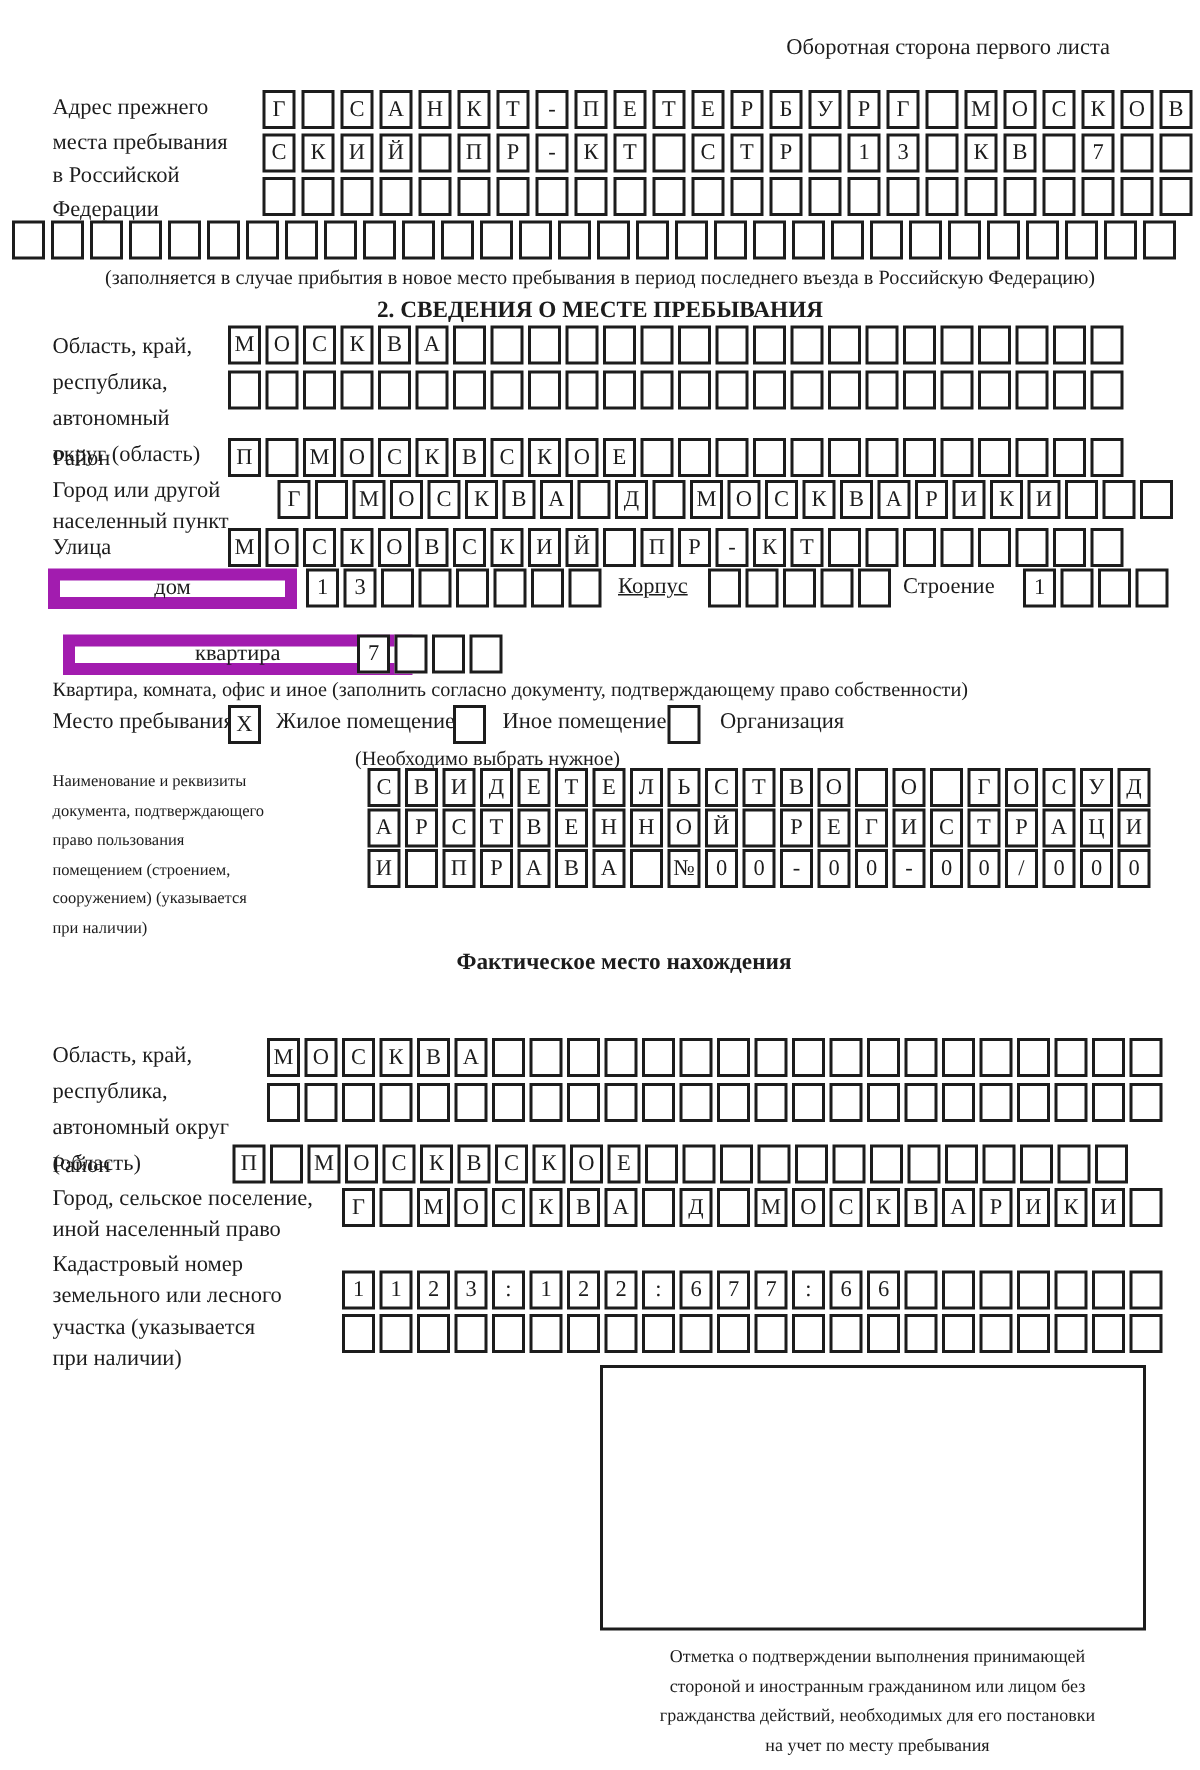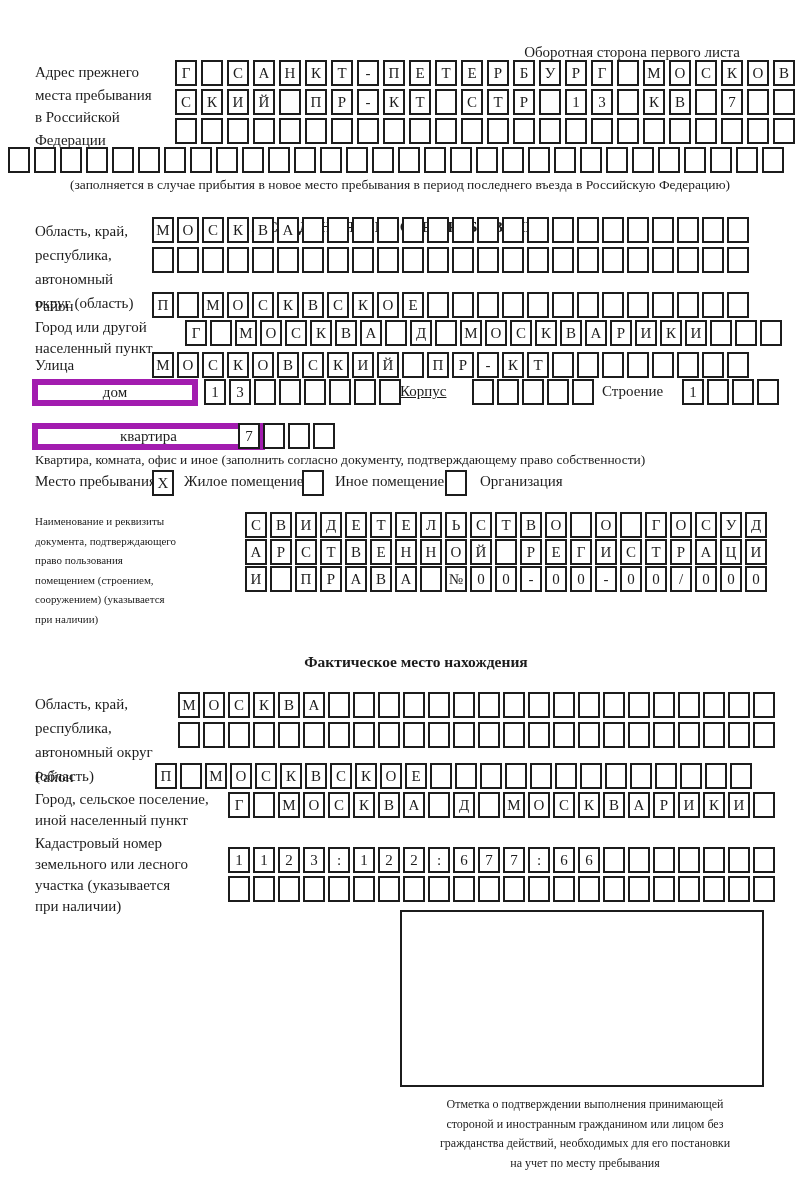--- a/index.html
+++ b/index.html
@@ -1,34 +1,34 @@
 <!DOCTYPE html>
 <html><head>
 <meta charset="utf-8">
 <style>
   html,body{margin:0;padding:0;background:#ffffff;}
   .page{
     position:relative;width:800px;height:1180px;background:#ffffff;
     font-family:"Liberation Serif","DejaVu Serif",serif;color:#1c1c1c;overflow:hidden;
   }
-  .abs{position:absolute;margin-top:20px;}
+  .abs{position:absolute;}
   .lbl{position:absolute;font-size:15px;line-height:22px;white-space:pre-line;}
   .note{position:absolute;font-size:13.5px;white-space:pre-line;}
   .ctr{text-align:center;}
   .bold{font-weight:bold;}
   .cells{position:absolute;display:flex;}
   .cell{
     flex:0 0 auto;width:22px;height:26px;border:2px solid #1c1c1c;box-sizing:border-box;
     display:flex;align-items:center;justify-content:center;
     font-size:15px;line-height:1;background:#fff;
   }
   .g4 .cell{margin-right:4px;}
   .g3 .cell{margin-right:3px;}
   .fieldbox{
-    position:absolute;border:6px solid #a21caf;box-sizing:border-box;background:#fff;
+    position:absolute;border:8px solid #a21caf;box-sizing:border-box;background:#fff;
     display:flex;align-items:center;justify-content:center;font-size:15px;
   }
   .checkbox{
     position:absolute;width:22px;height:26px;border:2px solid #1c1c1c;box-sizing:border-box;
     display:flex;align-items:center;justify-content:center;font-size:15px;background:#fff;
   }
   .inline-lbl{position:absolute;font-size:15px;}
   .bigbox{position:absolute;border:2px solid #1c1c1c;box-sizing:border-box;background:#fff;}
 </style>
 </head>
@@ -302,52 +302,53 @@
   <div class="cells g3" style="left:204px;top:379px;">
       <span class="cell">1</span>
       <span class="cell">3</span>
       <span class="cell"></span>
       <span class="cell"></span>
       <span class="cell"></span>
       <span class="cell"></span>
       <span class="cell"></span>
       <span class="cell"></span>
     </div>
-  <div class="inline-lbl" style="left:400px;top:383px;text-decoration:underline;">Корпус</div>
+  <div class="inline-lbl" style="left:412px;top:383px;text-decoration:underline;">Корпус</div>
   <div class="cells g3" style="left:472px;top:379px;">
       <span class="cell"></span>
       <span class="cell"></span>
       <span class="cell"></span>
       <span class="cell"></span>
       <span class="cell"></span>
     </div>
   <div class="inline-lbl" style="left:602px;top:383px;">Строение</div>
   <div class="cells g3" style="left:682px;top:379px;">
       <span class="cell">1</span>
       <span class="cell"></span>
       <span class="cell"></span>
       <span class="cell"></span>
     </div>
 
-  <div class="fieldbox" style="left:32px;top:423px;width:233px;height:27px;">квартира</div>
+  <div class="fieldbox" style="left:42px;top:423px;width:233px;height:27px;">квартира</div>
   <div class="cells g3" style="left:238px;top:423px;">
       <span class="cell">7</span>
       <span class="cell"></span>
       <span class="cell"></span>
       <span class="cell"></span>
     </div>
   <div class="note" style="left:35px;top:452px;">Квартира, комната, офис и иное (заполнить согласно документу, подтверждающему право собственности)</div>
 
   <div class="inline-lbl" style="left:35px;top:473px;">Место пребывания:</div>
   <div class="checkbox" style="left:152px;top:470px;">X</div>
   <div class="inline-lbl" style="left:184px;top:473px;">Жилое помещение</div>
   <div class="checkbox" style="left:302px;top:470px;"></div>
   <div class="inline-lbl" style="left:335px;top:473px;">Иное помещение</div>
   <div class="checkbox" style="left:445px;top:470px;"></div>
   <div class="inline-lbl" style="left:480px;top:473px;">Организация</div>
+  <div class="note ctr" style="left:100px;top:498px;width:450px;">(Необходимо выбрать нужное)</div>
 
   <div class="lbl" style="left:35px;top:512px;font-size:11px;line-height:19.5px;">Наименование и реквизиты
 документа, подтверждающего
 право пользования
 помещением (строением,
 сооружением) (указывается
 при наличии)</div>
   <div class="cells g3" style="left:245px;top:512px;">
       <span class="cell">С</span>
       <span class="cell">В</span>
@@ -499,21 +500,21 @@
       <span class="cell"></span>
       <span class="cell"></span>
       <span class="cell"></span>
       <span class="cell"></span>
       <span class="cell"></span>
       <span class="cell"></span>
       <span class="cell"></span>
     </div>
 
   <div class="lbl" style="left:35px;top:789px;line-height:21px;">Город, сельское поселение,
-иной населенный пункт</div>
+иной населенный право</div>
   <div class="cells g3" style="left:228px;top:792px;">
       <span class="cell">Г</span>
       <span class="cell"></span>
       <span class="cell">М</span>
       <span class="cell">О</span>
       <span class="cell">С</span>
       <span class="cell">К</span>
       <span class="cell">В</span>
       <span class="cell">А</span>
       <span class="cell"></span>

